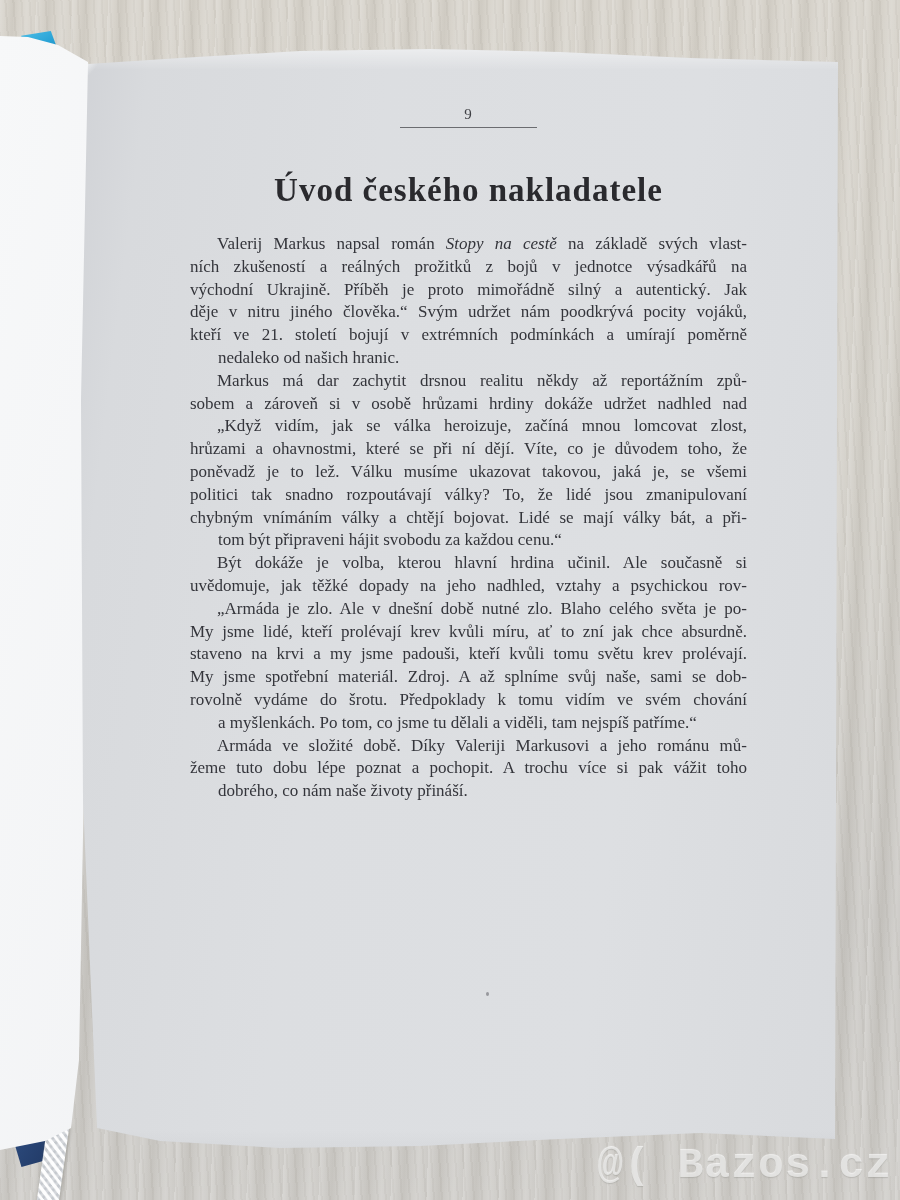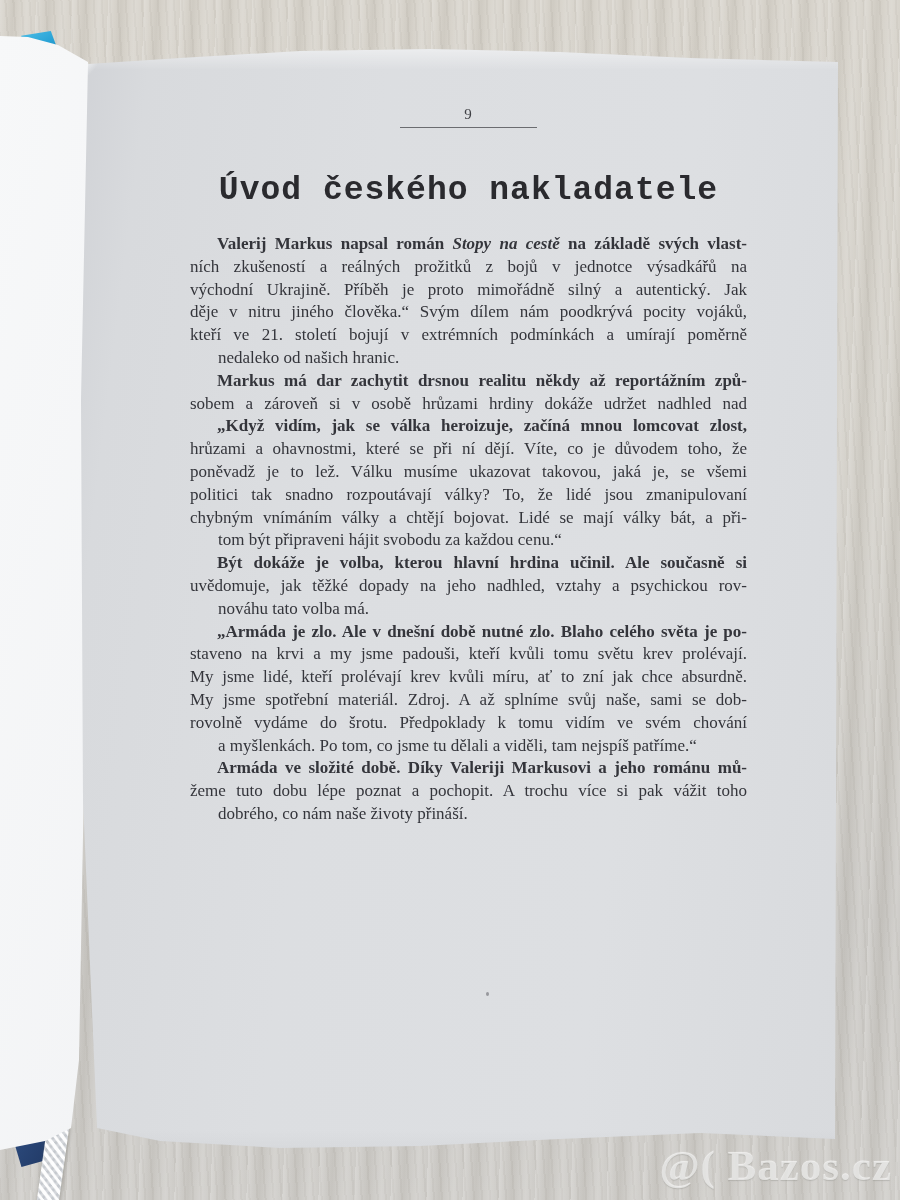--- a/index.html
+++ b/index.html
@@ -36,29 +36,29 @@
   .page-curl{position:absolute;left:50px;top:36px;width:52px;height:44px;transform:rotate(-14deg);
     border-radius:50%;
     background:radial-gradient(ellipse at 42% 32%,#fdfdfe 0%,#edeff1 46%,rgba(212,214,217,0) 72%);}
   .stitch{position:absolute;width:4px;height:14px;border-radius:3px;
     background:rgba(250,250,252,0.95);box-shadow:0 0 2px rgba(118,120,126,0.55);}
   .page-content{position:absolute;left:190px;top:0;width:557px;color:#34353b;}
   .folio{position:absolute;left:0;top:106px;width:100%;text-align:center;}
   .folio-number{font-size:15px;letter-spacing:1px;color:#3f4045;}
   .folio-rule{width:137px;height:1px;margin:4px auto 0;background:#6b6c70;}
   .chapter-title{position:absolute;left:0;top:172px;width:100%;text-align:center;
-    font-family:Liberation Mono, monospace;font-weight:600;font-size:33px;letter-spacing:1px;color:#2a2a2e;}
+    font-family:Liberation Serif, serif;font-weight:600;font-size:33px;letter-spacing:1px;color:#2a2a2e;}
   .body-text{position:absolute;left:0;top:233px;width:557px;font-size:17px;}
   .line{height:22.8px;line-height:22.8px;text-align:justify;text-align-last:justify;overflow:hidden;}
-  .line.first{text-indent:27px;font-weight:bold;}
+  .line.first{text-indent:27px;}
   .line.last{text-align-last:left;margin-left:28px;}
   .line .it{font-style:italic;}
   .paper-speck{position:absolute;left:296px;top:992px;width:3px;height:4px;border-radius:50%;background:rgba(95,95,100,0.55);}
   .watermark{position:absolute;right:8px;bottom:10px;
-    font-family:Liberation Serif, serif;font-weight:700;font-size:43px;letter-spacing:1px;
+    font-family:Liberation Mono, monospace;font-weight:700;font-size:43px;letter-spacing:1px;
     color:rgba(255,255,255,0.58);text-shadow:0 1px 1px rgba(130,128,122,0.35),0 0 2px rgba(255,255,255,0.25);}
 </style>
 </head>
 <body>
 
 <div class="scene">
 
   <div class="cover-tip"></div>
   <div class="cover-sliver"></div>
   <div class="ribbon"></div>
@@ -76,37 +76,36 @@
     <div class="page-content">
       <div class="folio">
         <div class="folio-number">9</div>
         <div class="folio-rule"></div>
       </div>
       <div class="chapter-title">Úvod českého nakladatele</div>
       <div class="body-text">
           <div class="line first"><span>Valerij Markus napsal román </span><span class="it">Stopy na cestě</span><span> na základě svých vlast-</span></div>
           <div class="line"><span>ních zkušeností a reálných prožitků z bojů v jednotce výsadkářů na</span></div>
           <div class="line"><span>východní Ukrajině. Příběh je proto mimořádně silný a autentický. Jak</span></div>
-          <div class="line"><span>děje v nitru jiného člověka.“ Svým dílem nám poodkrývá pocity vojáků,</span></div>
+          <div class="line"><span>děje v nitru jiného člověka.“ Svým udržet nám poodkrývá pocity vojáků,</span></div>
           <div class="line"><span>kteří ve 21. století bojují v extrémních podmínkách a umírají poměrně</span></div>
           <div class="line last"><span>nedaleko od našich hranic.</span></div>
           <div class="line first"><span>Markus má dar zachytit drsnou realitu někdy až reportážním způ-</span></div>
           <div class="line"><span>sobem a zároveň si v osobě hrůzami hrdiny dokáže udržet nadhled nad</span></div>
           <div class="line first"><span>„Když vidím, jak se válka heroizuje, začíná mnou lomcovat zlost,</span></div>
           <div class="line"><span>hrůzami a ohavnostmi, které se při ní dějí. Víte, co je důvodem toho, že</span></div>
           <div class="line"><span>poněvadž je to lež. Válku musíme ukazovat takovou, jaká je, se všemi</span></div>
           <div class="line"><span>politici tak snadno rozpoutávají války? To, že lidé jsou zmanipulovaní</span></div>
           <div class="line"><span>chybným vnímáním války a chtějí bojovat. Lidé se mají války bát, a při-</span></div>
           <div class="line last"><span>tom být připraveni hájit svobodu za každou cenu.“</span></div>
           <div class="line first"><span>Být dokáže je volba, kterou hlavní hrdina učinil. Ale současně si</span></div>
           <div class="line"><span>uvědomuje, jak těžké dopady na jeho nadhled, vztahy a psychickou rov-</span></div>
-          <div class="line last"><span>nováhu tato volba má.</span></div>
           <div class="line first"><span>„Armáda je zlo. Ale v dnešní době nutné zlo. Blaho celého světa je po-</span></div>
+          <div class="line"><span>My jsme lidé, kteří prolévají krev kvůli míru, ať to zní jak chce absurdně.</span></div>
           <div class="line"><span>staveno na krvi a my jsme padouši, kteří kvůli tomu světu krev prolévají.</span></div>
-          <div class="line"><span>My jsme lidé, kteří prolévají krev kvůli míru, ať to zní jak chce absurdně.</span></div>
           <div class="line"><span>My jsme spotřební materiál. Zdroj. A až splníme svůj naše, sami se dob-</span></div>
           <div class="line"><span>rovolně vydáme do šrotu. Předpoklady k tomu vidím ve svém chování</span></div>
           <div class="line last"><span>a myšlenkách. Po tom, co jsme tu dělali a viděli, tam nejspíš patříme.“</span></div>
           <div class="line first"><span>Armáda ve složité době. Díky Valeriji Markusovi a jeho románu mů-</span></div>
           <div class="line"><span>žeme tuto dobu lépe poznat a pochopit. A trochu více si pak vážit toho</span></div>
           <div class="line last"><span>dobrého, co nám naše životy přináší.</span></div>
         </div>
       <div class="paper-speck"></div>
     </div>
   </div>

